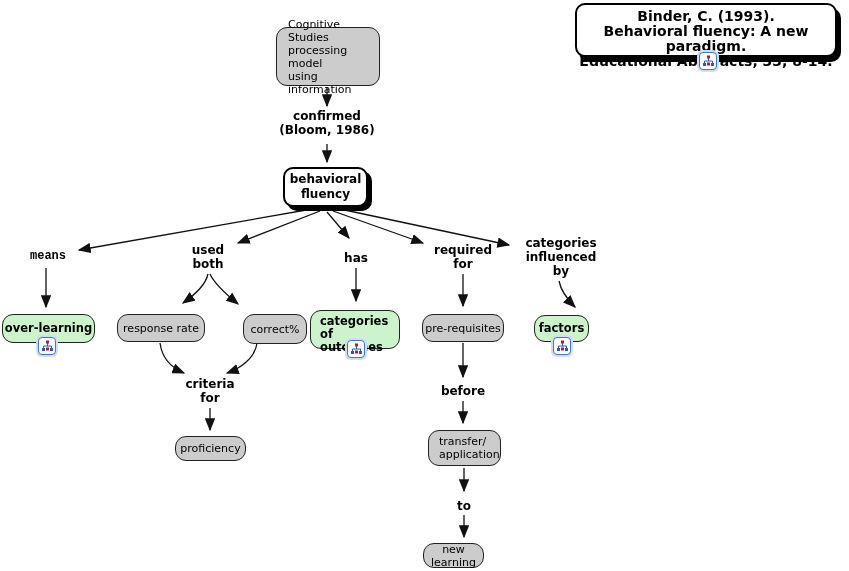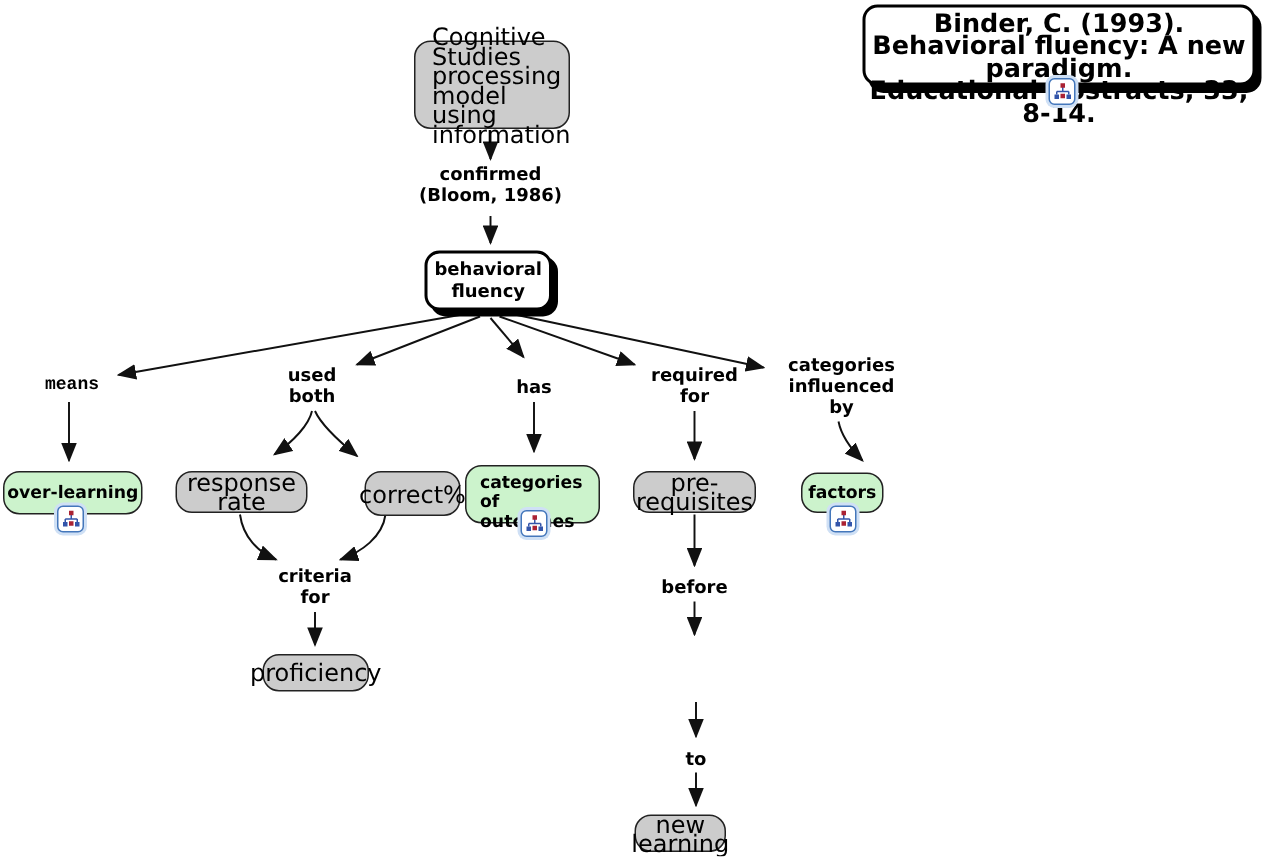--- a/index.html
+++ b/index.html
@@ -1,30 +1,30 @@
 <!DOCTYPE html>
 <html><head>
 <meta charset="utf-8">
 <style>
   html,body{margin:0;padding:0;background:#ffffff;}
   .canvas{position:relative;width:849px;height:571px;background:#ffffff;overflow:hidden;
           font-family:"DejaVu Sans","Liberation Sans",sans-serif;color:#000;}
   .arrows{position:absolute;left:0;top:0;width:849px;height:571px;}
 
   .node{position:absolute;box-sizing:border-box;display:flex;align-items:center;justify-content:center;
-        font-size:16px;line-height:13px;text-align:center;}
+        font-size:11px;line-height:13px;text-align:center;}
   .gray{background:#cccccc;border:1.4px solid #222;border-radius:11px;}
   .green{background:#ccf3cc;border:1.4px solid #222;border-radius:11px;font-weight:bold;font-size:11.5px;}
   .whitebox{background:#ffffff;border:2.5px solid #000;border-radius:10px;
             box-shadow:4px 4px 0 #000;font-weight:bold;font-size:12px;line-height:15px;}
   .leftalign{justify-content:flex-start;text-align:left;}
   .linklabel{position:absolute;font-weight:bold;font-size:12px;line-height:14px;text-align:center;}
 
   .citation{position:absolute;box-sizing:border-box;background:#fff;border:2px solid #000;border-radius:10px;
-            box-shadow:4px 5px 0 #000;font-weight:bold;font-size:17px;line-height:15px;text-align:center;
+            box-shadow:4px 5px 0 #000;font-weight:bold;font-size:14px;line-height:15px;text-align:center;
             padding-top:4px;}
 
   .cmapicon{position:absolute;width:18px;height:18px;background:#fff;border:1.4px solid #4477bb;
             border-radius:4px;box-shadow:0 0 0 2px #cfe0f5;display:flex;align-items:center;justify-content:center;
             box-sizing:border-box;}
 </style>
 </head>
 <body>
 
 <div class="canvas">
@@ -186,18 +186,24 @@
 
   <div class="linklabel" style="left:175px;top:377px;width:70px;">
     <div>criteria</div>
     <div>for</div>
   </div>
 
   <div class="node gray" style="left:175px;top:436px;width:71px;height:25px;">proficiency</div>
 
   <div class="linklabel" style="left:433px;top:384px;width:60px;">before</div>
 
+  <div class="node gray leftalign" style="left:428px;top:430px;width:73px;height:36px;padding-left:10px;">
+    <div style="text-align:left;">
+      <div>transfer/</div>
+      <div>application</div>
+    </div>
+  </div>
 
   <div class="linklabel" style="left:446px;top:499px;width:36px;">to</div>
 
   <div class="node gray" style="left:423px;top:543px;width:61px;height:25px;">new learning</div>
 
 </div>
 
 </body></html>

